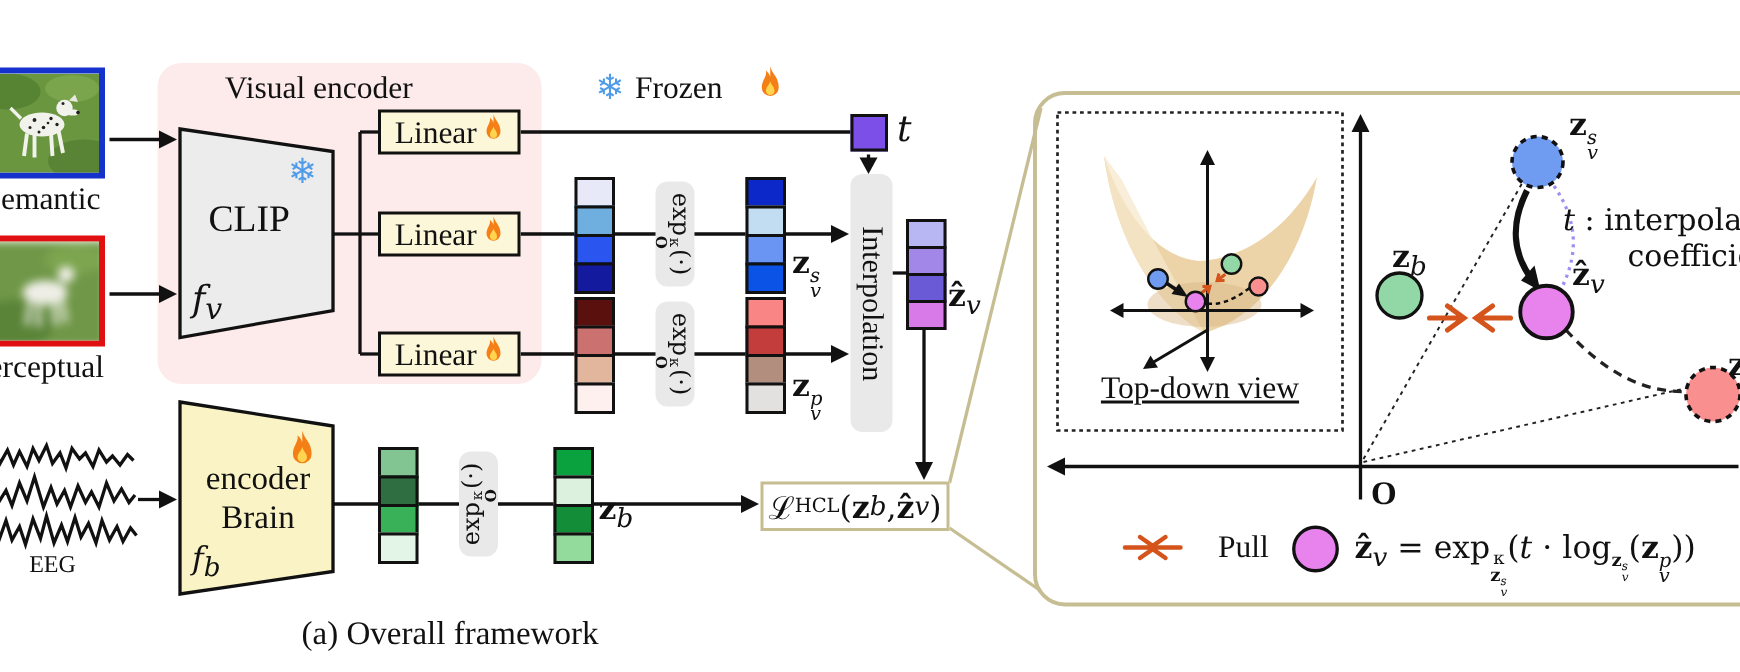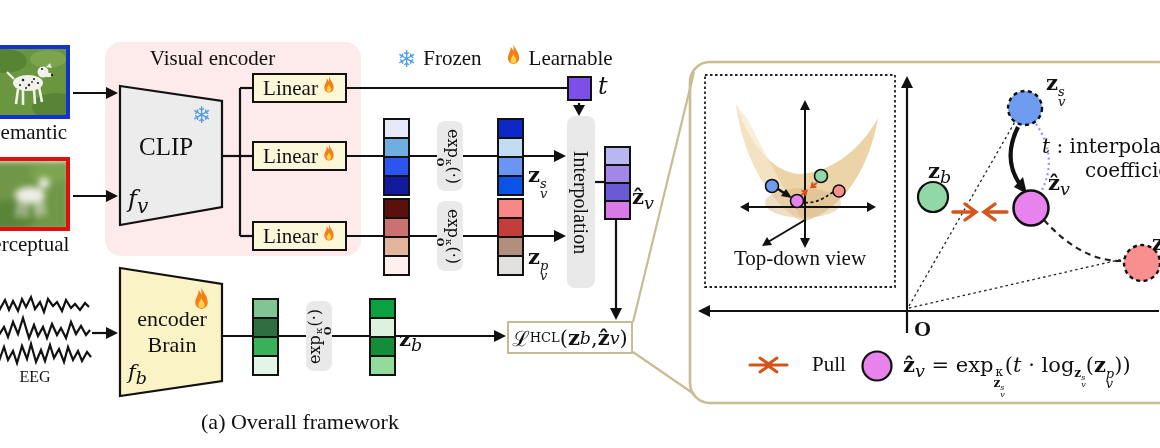--- a/index.html
+++ b/index.html
@@ -263,21 +263,20 @@
 
   <div class="abs txt" style="left:397px;top:44px;font-size:21px;display:flex;align-items:center;gap:7px;">
     <span class="snow" style="font-size:23px;">❄</span>
     <span>Frozen</span>
     <span class="flame" style="margin-left:16px;">
       <svg width="17" height="23" viewBox="0 0 24 32">
           <path d="M12 0 C14 8 20 10 20 20 A8 8 0 0 1 4 20 C4 13 9 10 8 4 C10 6 11 7 12 10 Z" fill="#f57f17"></path>
           <path d="M12 14 C13 18 16 19 16 23 A4 4 0 0 1 8 23 C8 19 11 18 12 14 Z" fill="#ffd54f"></path>
         </svg>
     </span>
-    <span>Learnable</span>
   </div>
 
   <div class="abs tsq"></div>
   <div class="abs txt math i" style="left:598px;top:72px;font-size:24px;">t</div>
 
   <div class="abs vec" style="left:383px;top:118px;">
     <div class="c" style="background: rgb(231, 232, 248);"></div>
       <div class="c" style="background: rgb(111, 175, 223);"></div>
     <div class="c" style="background: rgb(42, 85, 238);"></div>
       <div class="c" style="background: rgb(20, 26, 158);"></div>
@@ -382,21 +381,21 @@
       <span class="b">z</span>
       <sub class="i">b</sub>
       <span>, </span>
       <span class="b">ẑ</span>
       <sub class="i">v</sub>
       <span>)</span>
   </div>
 
   <div class="abs ctr cap txt" style="left:80px;top:409px;width:440px;">(a) Overall framework</div>
 
-  <div class="abs ctr txt" style="left:705px;top:246px;width:190px;font-size:21px;">Top-down view</div>
+  <div class="abs ctr txt" style="left:705px;top:246px;width:190px;font-size:21px;text-decoration:underline;">Top-down view</div>
   <div class="abs txt b" style="left:914px;top:316px;font-size:22px;">O</div>
 
   <div class="abs txt math" style="left:1046px;top:70px;font-size:21px;">
     <span class="b">z</span><span class="mstack">
         <span>s</span>
         <span>v</span>
       </span>
   </div>
   <div class="abs txt math" style="left:928px;top:158px;font-size:21px;">
     <span class="b">z</span><sub class="i">b</sub>

